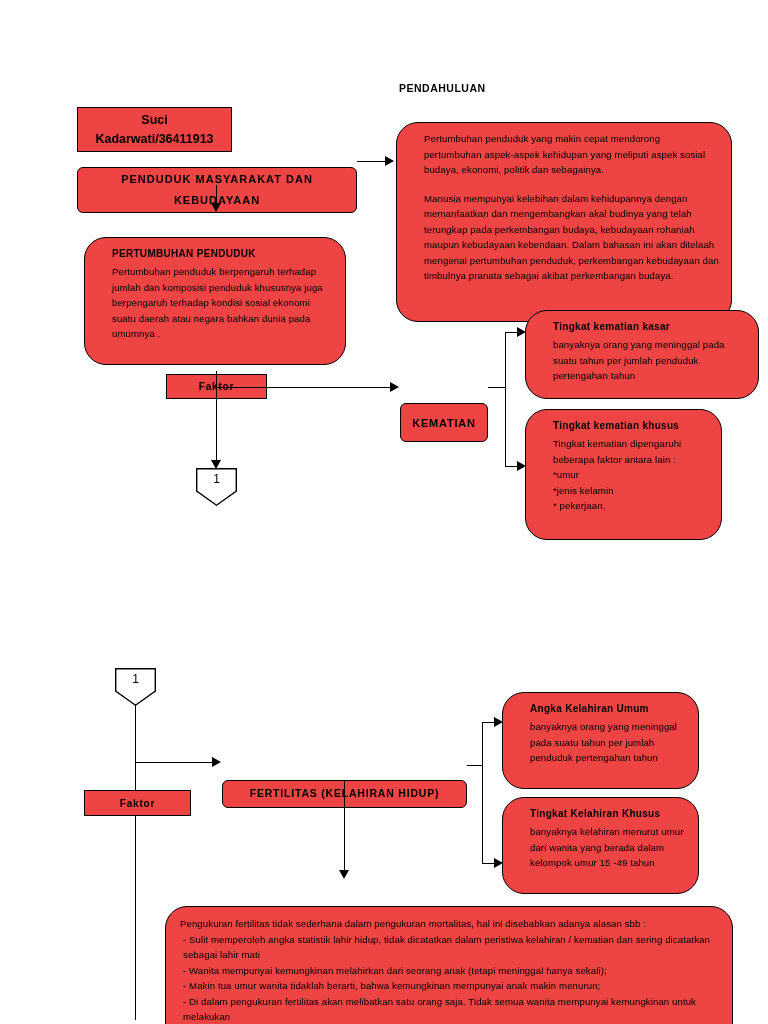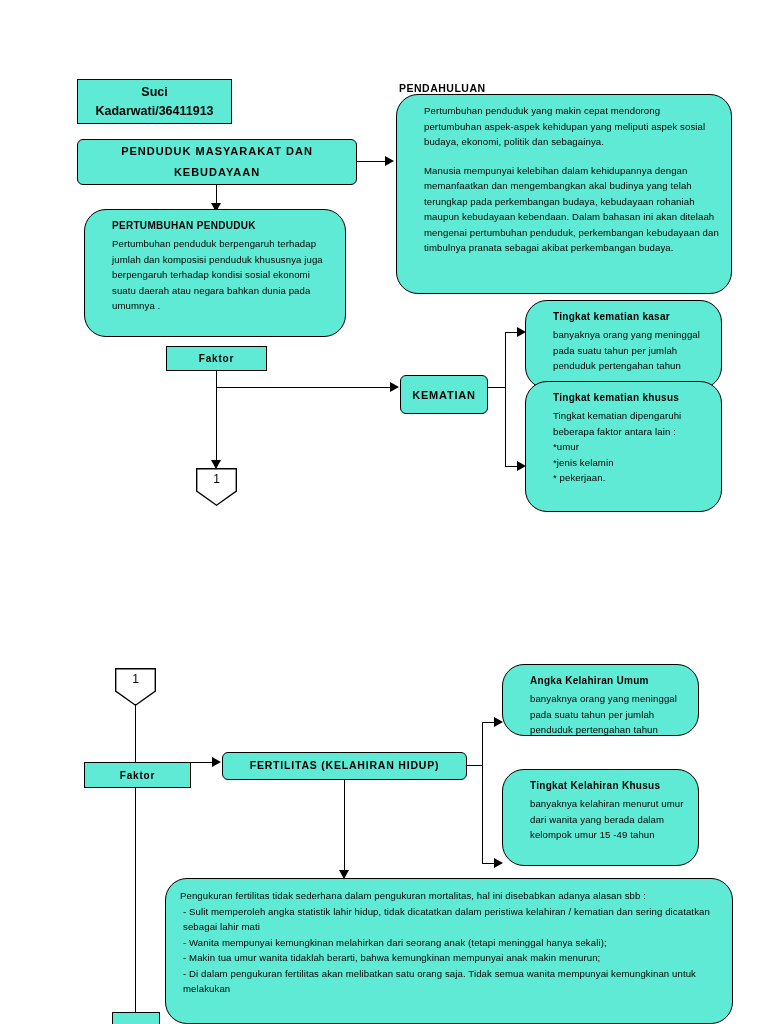--- a/index.html
+++ b/index.html
@@ -14,21 +14,22 @@
     height:1024px;
     overflow:hidden;
     background:#fff;
   }
 
   
   .node{
     position:absolute;
     box-sizing:border-box;
     border:1.4px solid #000;
-    background:#5eead4;
+    background:#ef4444;
+    margin-top:28px;
   }
   .rect{ border-radius:0; }
   .round{ border-radius:6px; }
   .round-lg{ border-radius:22px; }
 
   .center{
     display:flex;
     align-items:center;
     justify-content:center;
     text-align:center;
@@ -181,21 +182,21 @@
 
   <div class="ln h" style="left:488px; top:387px; width:18px;"></div>
   <div class="ln v" style="left:505px; top:332px; height:135px;"></div>
 
   <div class="ln h" style="left:505px; top:332px; width:14px;"></div>
   <div class="arrow right" style="left:517px; top:327px;"></div>
 
   <div class="ln h" style="left:505px; top:466px; width:14px;"></div>
   <div class="arrow right" style="left:517px; top:461px;"></div>
 
-  <div class="node round-lg pad body-txt" style="left:525px; top:300px; width:197px; height:89px;">
+  <div class="node round-lg pad body-txt" style="left:525px; top:282px; width:234px; height:89px;">
     <span class="head-txt">Tingkat kematian kasar</span>
     <div>banyaknya orang yang meninggal pada suatu tahun per jumlah penduduk pertengahan tahun</div>
   </div>
 
   <div class="node round-lg pad body-txt" style="left:525px; top:381px; width:197px; height:131px;">
     <span class="head-txt">Tingkat kematian khusus</span>
     <div>Tingkat kematian dipengaruhi beberapa faktor antara lain :</div>
     <div>*umur</div>
     <div>*jenis kelamin</div>
     <div>* pekerjaan.</div>
@@ -224,21 +225,21 @@
 
   <div class="ln h" style="left:482px; top:722px; width:14px;"></div>
   <div class="arrow right" style="left:494px; top:717px;"></div>
 
   <div class="ln h" style="left:482px; top:863px; width:14px;"></div>
   <div class="arrow right" style="left:494px; top:858px;"></div>
 
   <div class="ln v" style="left:344px; top:780px; height:92px;"></div>
   <div class="arrow down" style="left:339px; top:870px;"></div>
 
-  <div class="node round-lg pad body-txt" style="left:502px; top:664px; width:197px; height:72px;">
+  <div class="node round-lg pad body-txt" style="left:502px; top:664px; width:197px; height:97px;">
     <span class="head-txt">Angka Kelahiran Umum</span>
     <div>banyaknya orang yang meninggal pada suatu tahun per jumlah penduduk pertengahan tahun</div>
   </div>
 
   <div class="node round-lg pad body-txt" style="left:502px; top:769px; width:197px; height:97px;">
     <span class="head-txt">Tingkat Kelahiran Khusus</span>
     <div>banyaknya kelahiran menurut umur dari wanita yang berada dalam kelompok umur 15 -49 tahun</div>
   </div>
 
   <div class="node round-lg body-txt" style="left:165px; top:878px; width:568px; height:146px; padding:9px 16px 8px 14px;">

